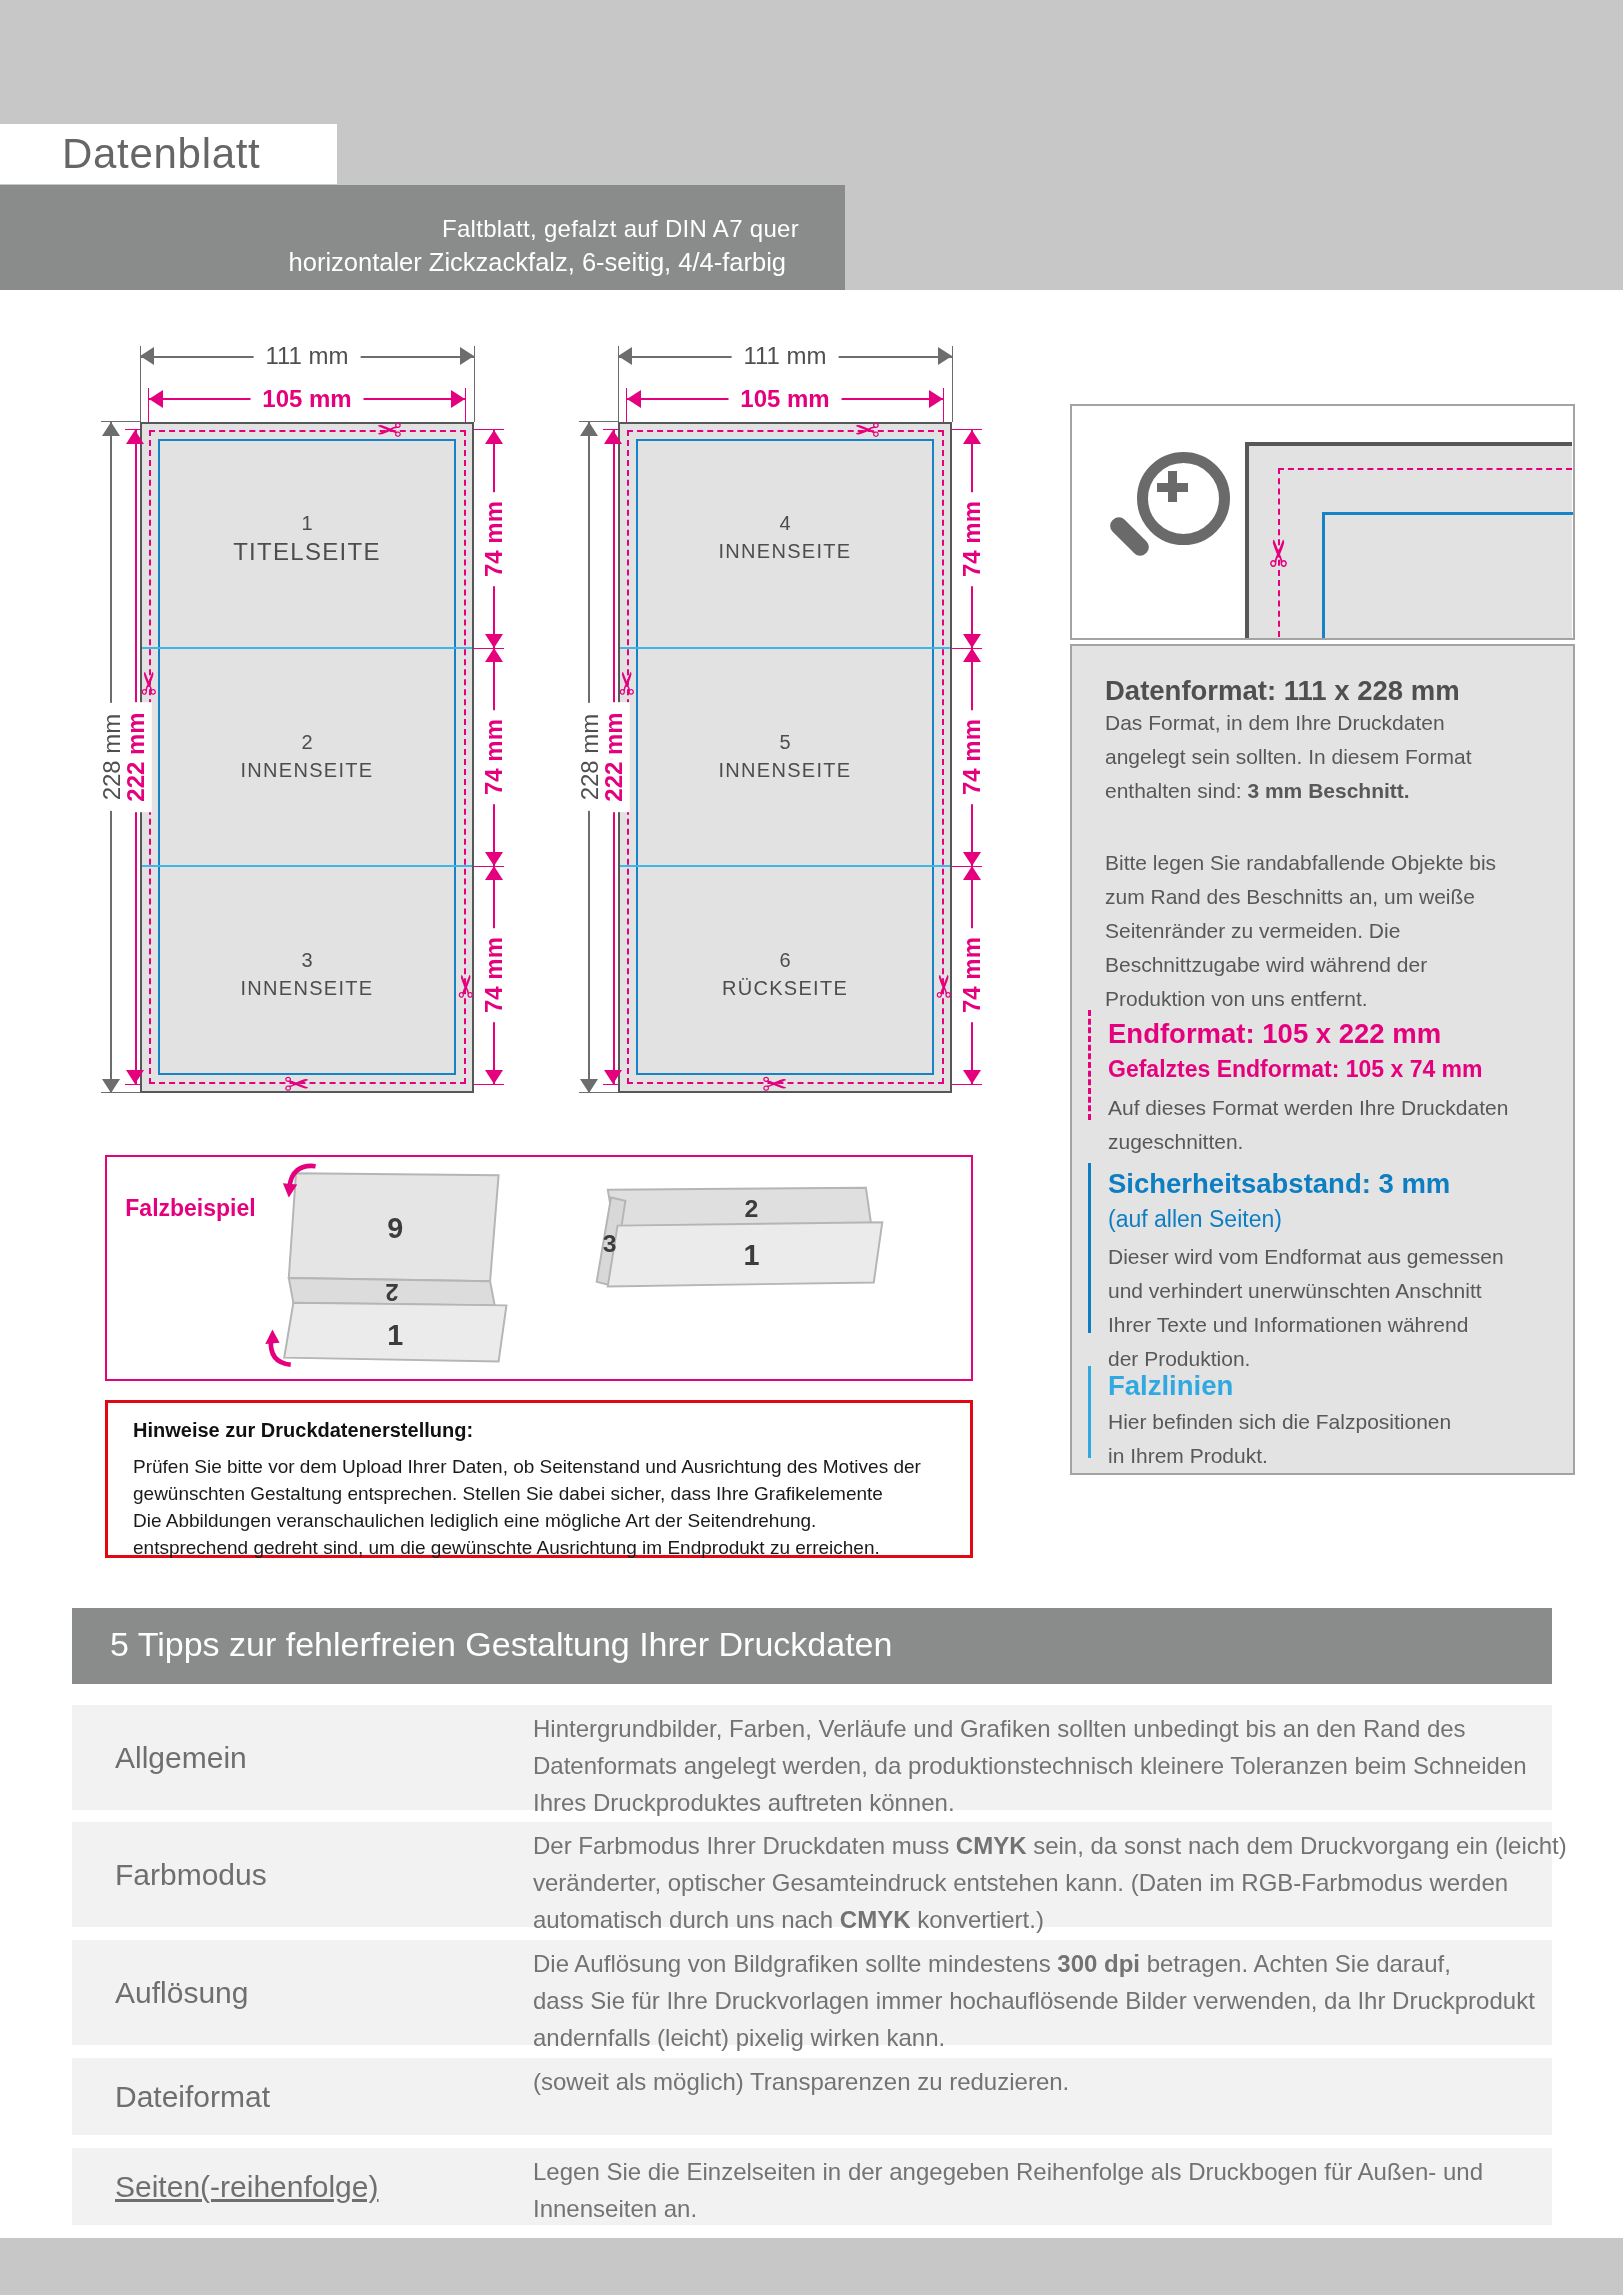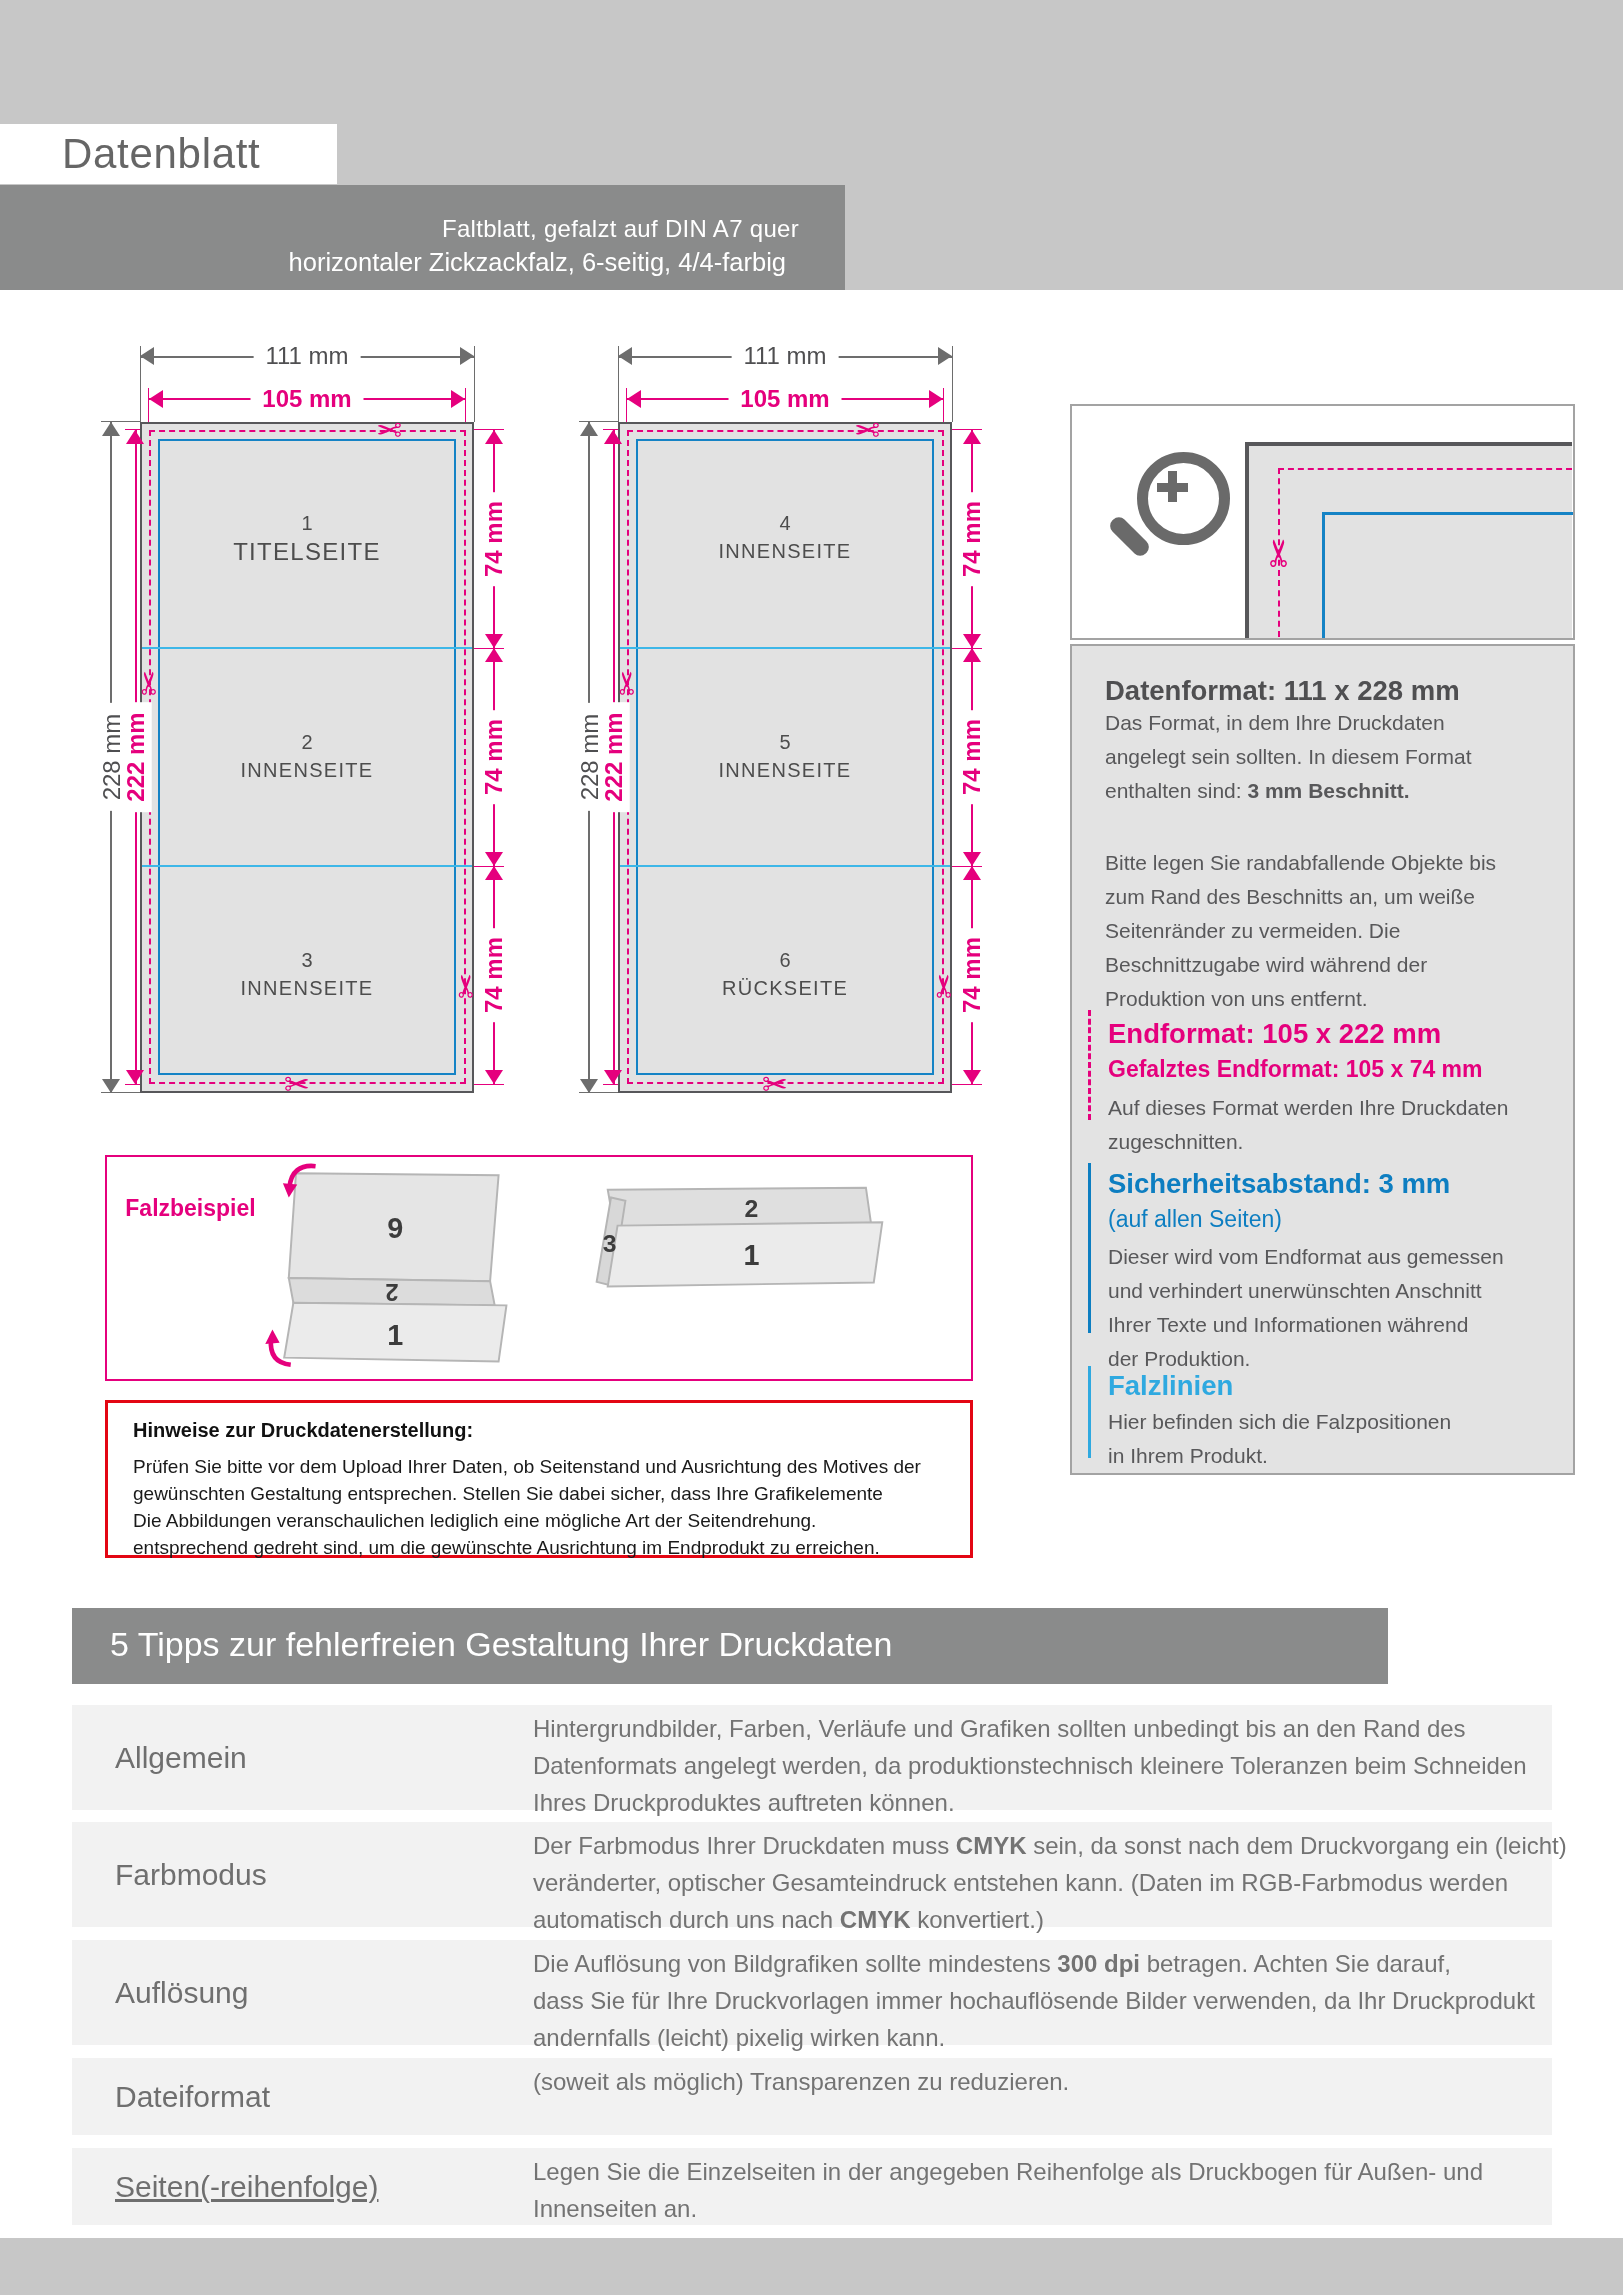--- a/index.html
+++ b/index.html
@@ -28,21 +28,21 @@
   .notes-lines .tline{line-height:27px;}
   
   .magbox{position:absolute;left:1070px;top:404px;width:501px;height:232px;background:#fff;border:2px solid #a3a3a3;overflow:hidden;}
   .infopanel{position:absolute;left:1070px;top:644px;width:501px;height:827px;background:#e3e3e3;border:2px solid #a3a3a3;}
   .ip-h{position:absolute;font-size:27.5px;font-weight:700;color:#4f4f51;white-space:nowrap;}
   .ip-sub{position:absolute;font-size:23px;font-weight:700;white-space:nowrap;}
   .ip-text{position:absolute;font-size:21px;color:#58585a;}
   .ip-text .tline{line-height:34px;white-space:nowrap;}
   .vmark{position:absolute;width:0;}
   
-  .tipsbar{position:absolute;left:72px;top:1608px;width:1316px;height:76px;background:#8a8b8b;}
+  .tipsbar{position:absolute;left:72px;top:1608px;width:1480px;height:76px;background:#8a8b8b;}
   .tipsbar span{display:block;padding-left:38px;line-height:73px;font-size:34px;color:#fff;}
   .tiprow{position:absolute;left:72px;width:1480px;background:#f2f2f2;}
   .tiprow .rlabel{position:absolute;left:43px;top:0;font-size:30px;color:#6f6f6f;}
   .tiprow .rtext{position:absolute;left:461px;font-size:24px;color:#737373;}
   .tiprow .rtext .tline{line-height:37px;white-space:nowrap;}
   .footer{position:absolute;left:0;top:2238px;width:1623px;height:58px;background:#c7c7c7;}
   
   .mag-circle{position:absolute;left:65px;top:46px;width:71px;height:71px;border:11px solid #6a6a6a;border-radius:50%;}
   .mag-plus-h{position:absolute;left:85px;top:77px;width:31px;height:9.2px;background:#6a6a6a;}
   .mag-plus-v{position:absolute;left:96px;top:65px;width:9.2px;height:31px;background:#6a6a6a;}

